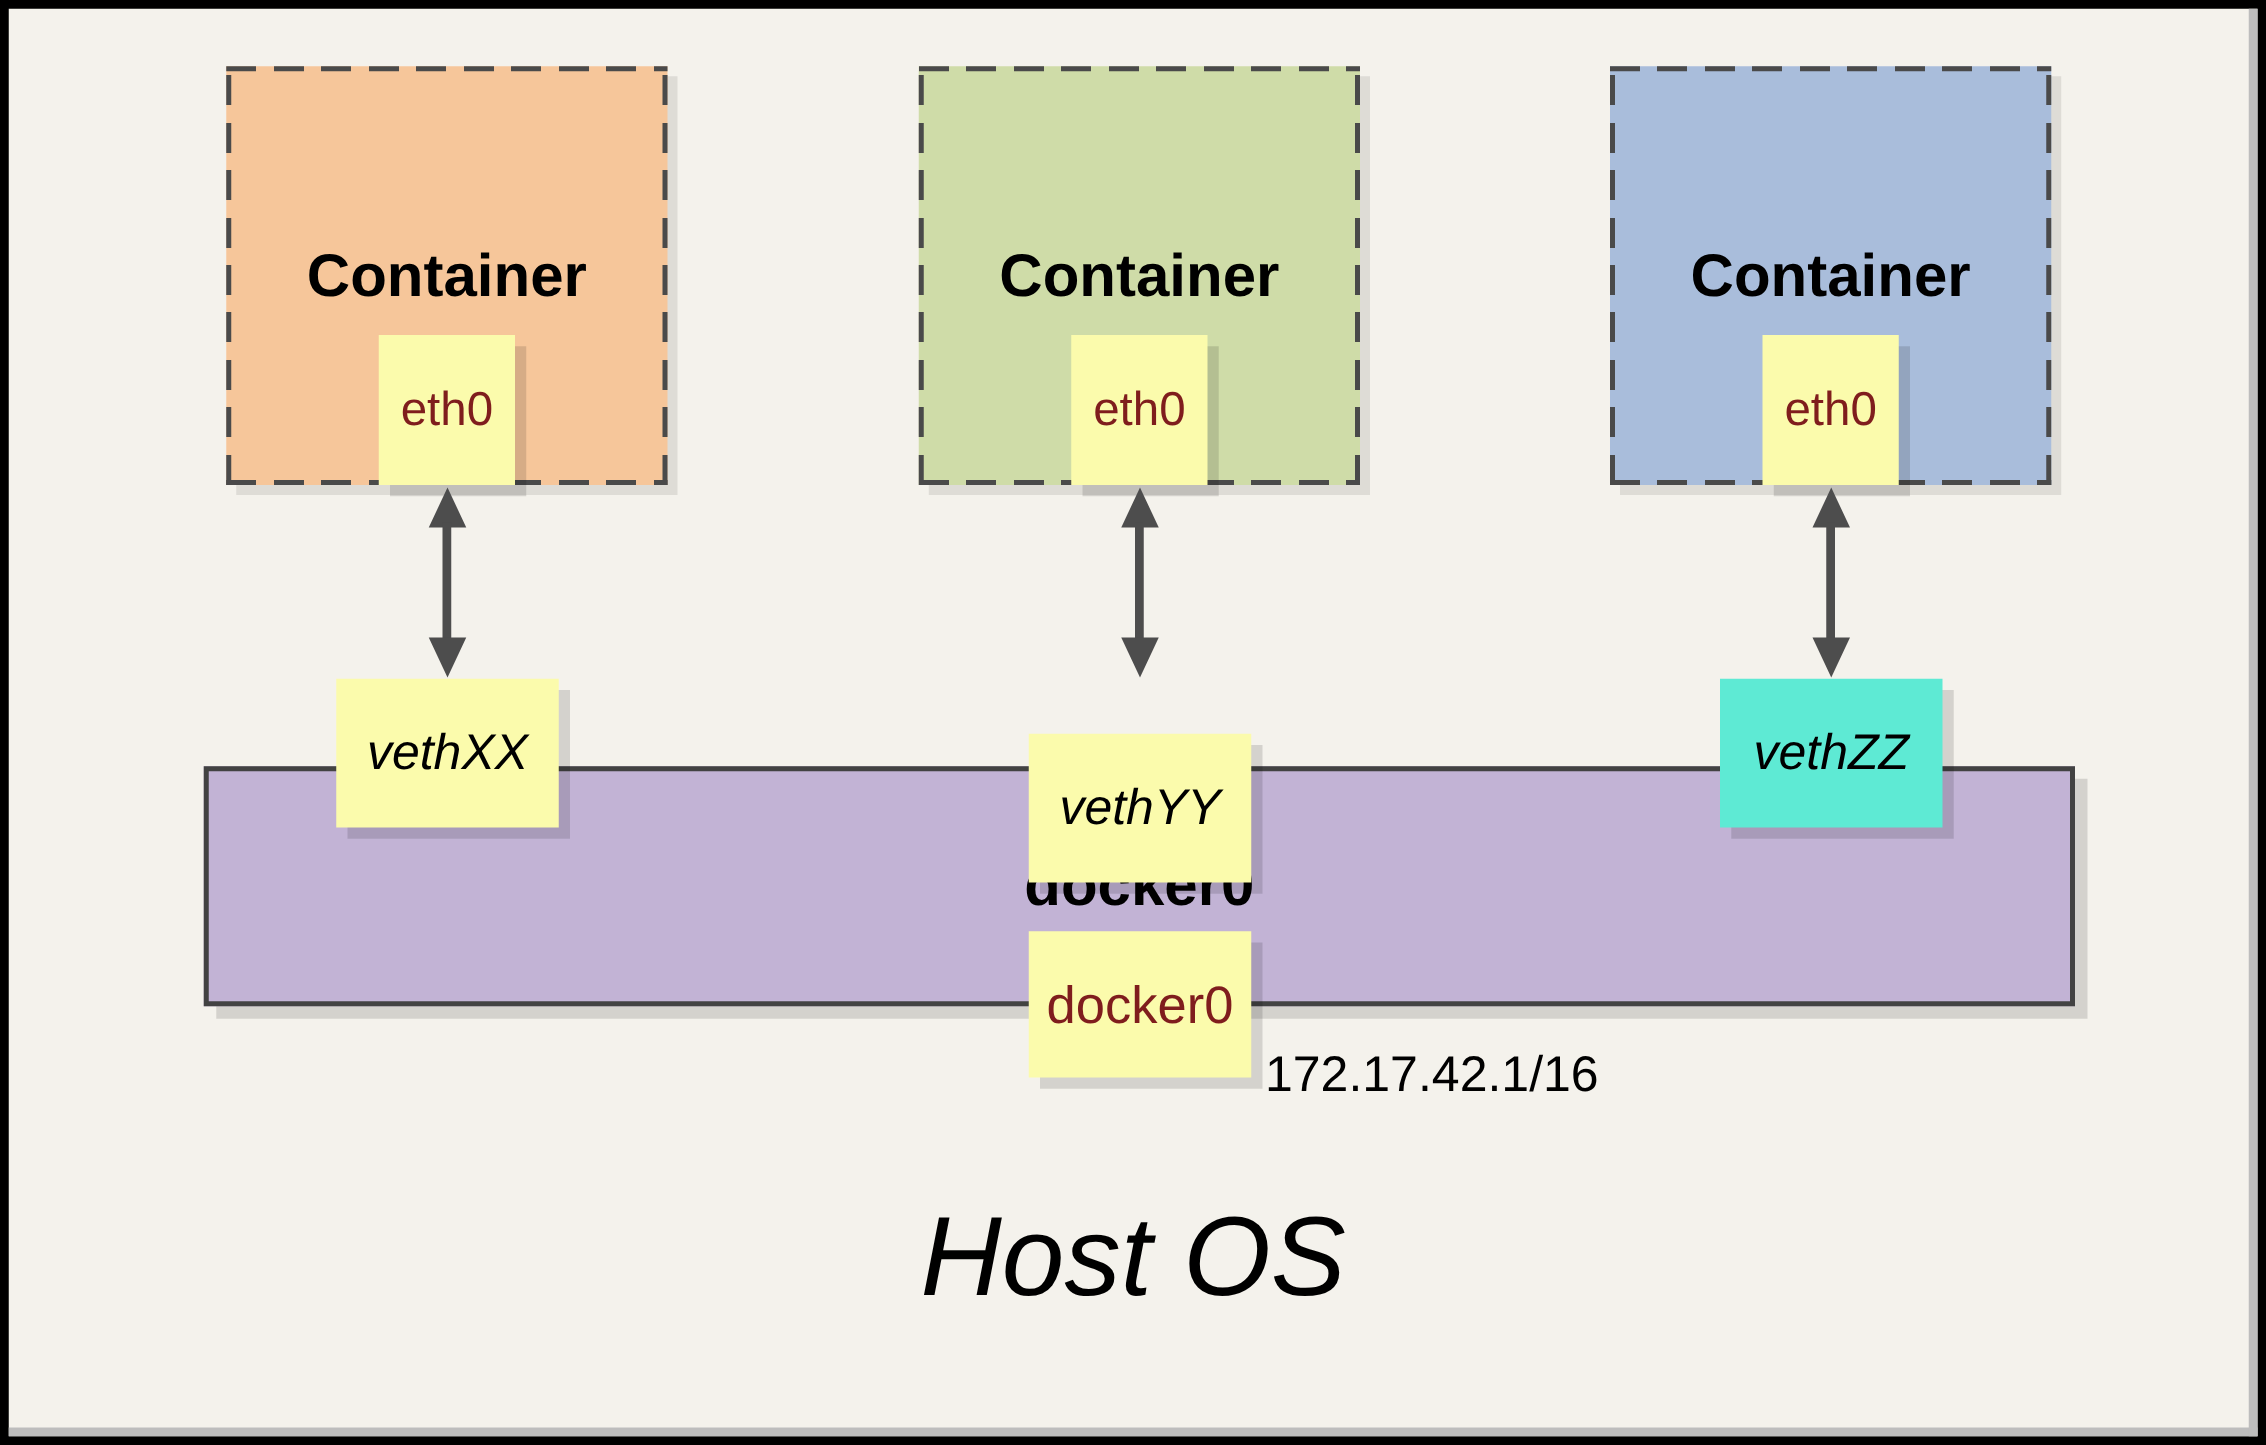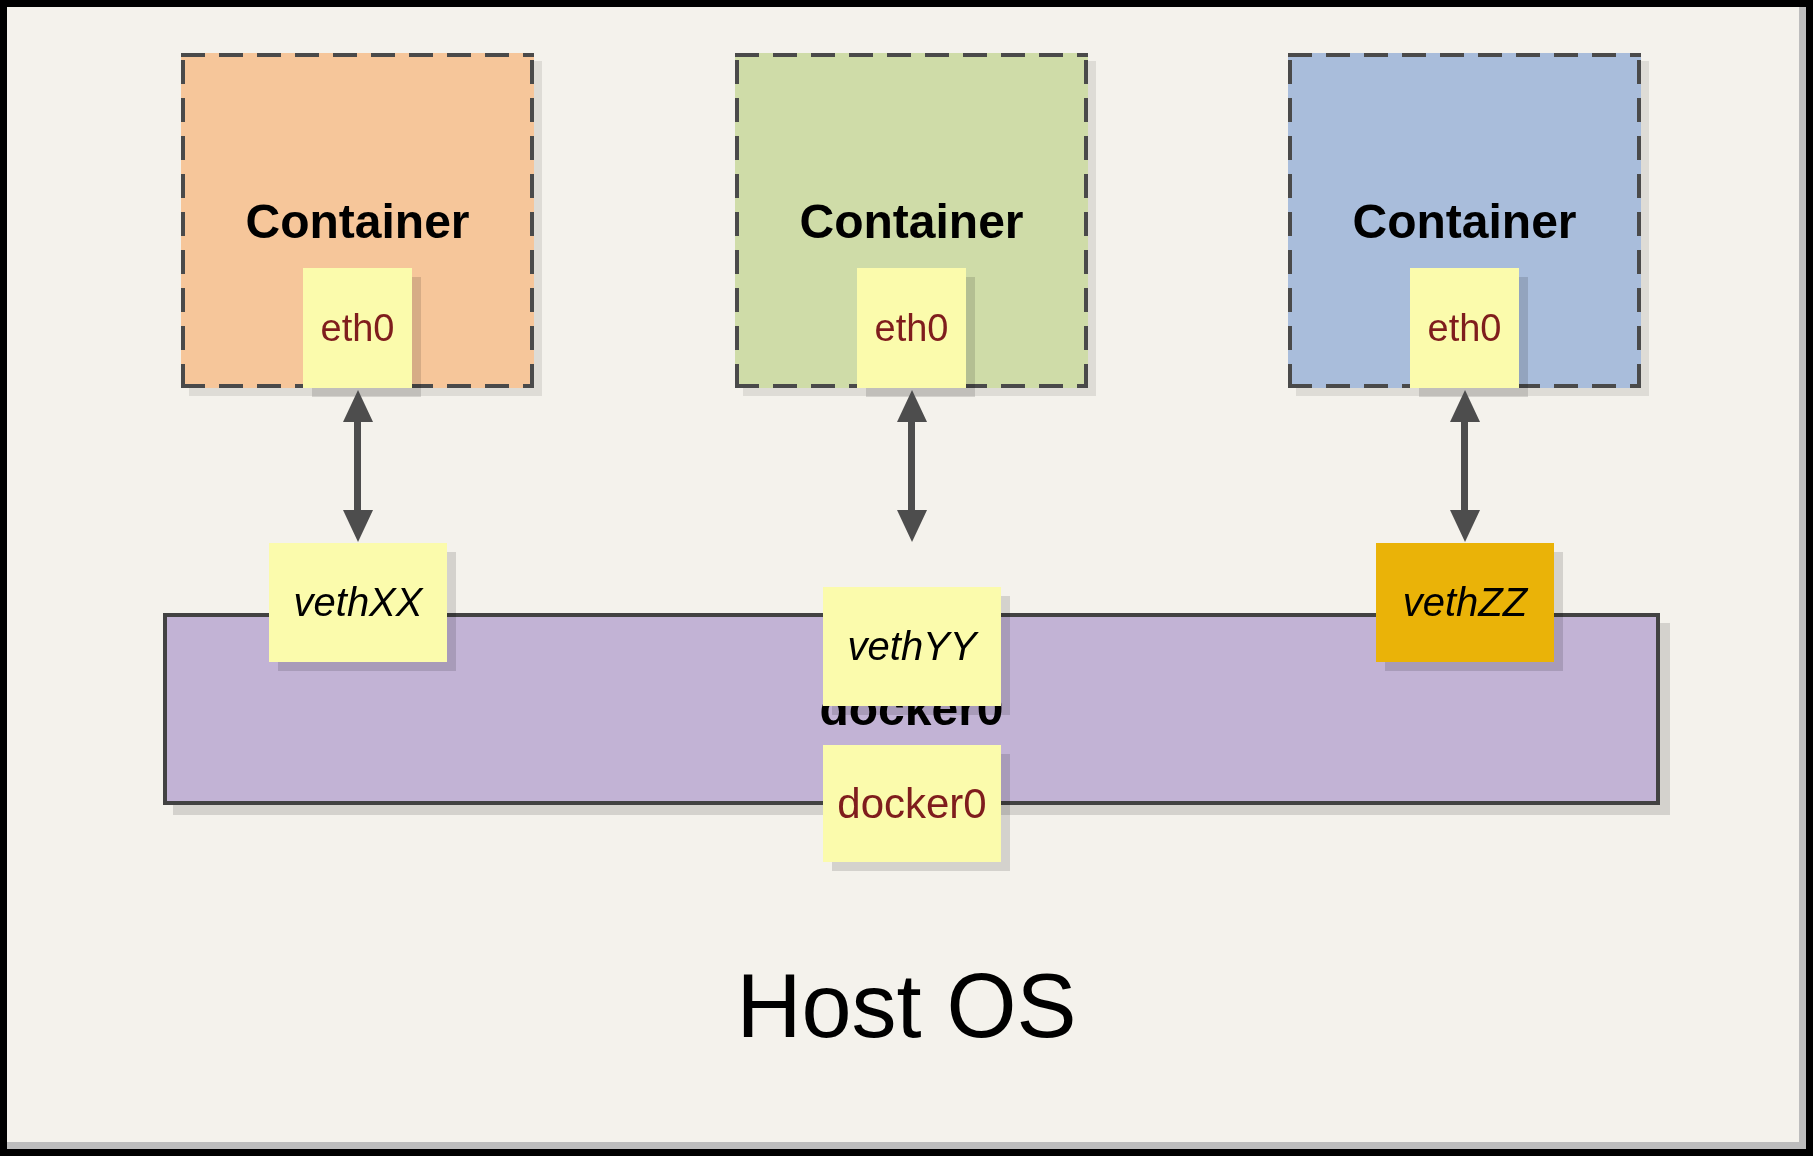--- a/index.html
+++ b/index.html
@@ -92,21 +92,21 @@
   }
   .docker-iface{left:823px;top:745px;width:178px;height:117px;font-size:42px;}
 
   
   .ip-label{
     position:absolute;left:1012px;top:837px;
     font-size:40px;color:#000;line-height:46px;white-space:nowrap;
   }
   .host-title{
     position:absolute;left:0;top:958px;width:1813px;text-align:center;
-    font-size:90px;color:#000;line-height:96px;
+    font-size:90px;color:#000;line-height:96px;font-style:italic;
   }
 </style>
 </head>
 <body>
 
 <div class="panel"></div>
 
 <div class="stage">
 
   <div class="container-box col1" style="background-color: rgb(246, 198, 154);">
@@ -145,26 +145,27 @@
     <div class="shaft"></div>
     <div class="head-down"></div>
   </div>
 
   <div class="veth-box veth1" style="background-color: rgb(251, 251, 172);">
     <span>vethXX</span>
   </div>
   <div class="veth-box veth2" style="background-color: rgb(251, 251, 172); margin-top: 44px;">
     <span>vethYY</span>
   </div>
-  <div class="veth-box veth3" style="background-color: #eab308;">
+  <div class="veth-box veth3" style="background-color: #5eead4;">
     <span>vethZZ</span>
   </div>
 
   <div class="bridge-bar" style="background-color: rgb(194, 179, 213);">
     <div class="bridge-label">docker0</div>
   </div>
   <div class="iface-box docker-iface" style="background-color: rgb(251, 251, 172);">
     <span>docker0</span>
   </div>
+  <div class="ip-label">172.17.42.1/16</div>
 
   <div class="host-title">Host OS</div>
 
 </div>
 
 </body></html>

